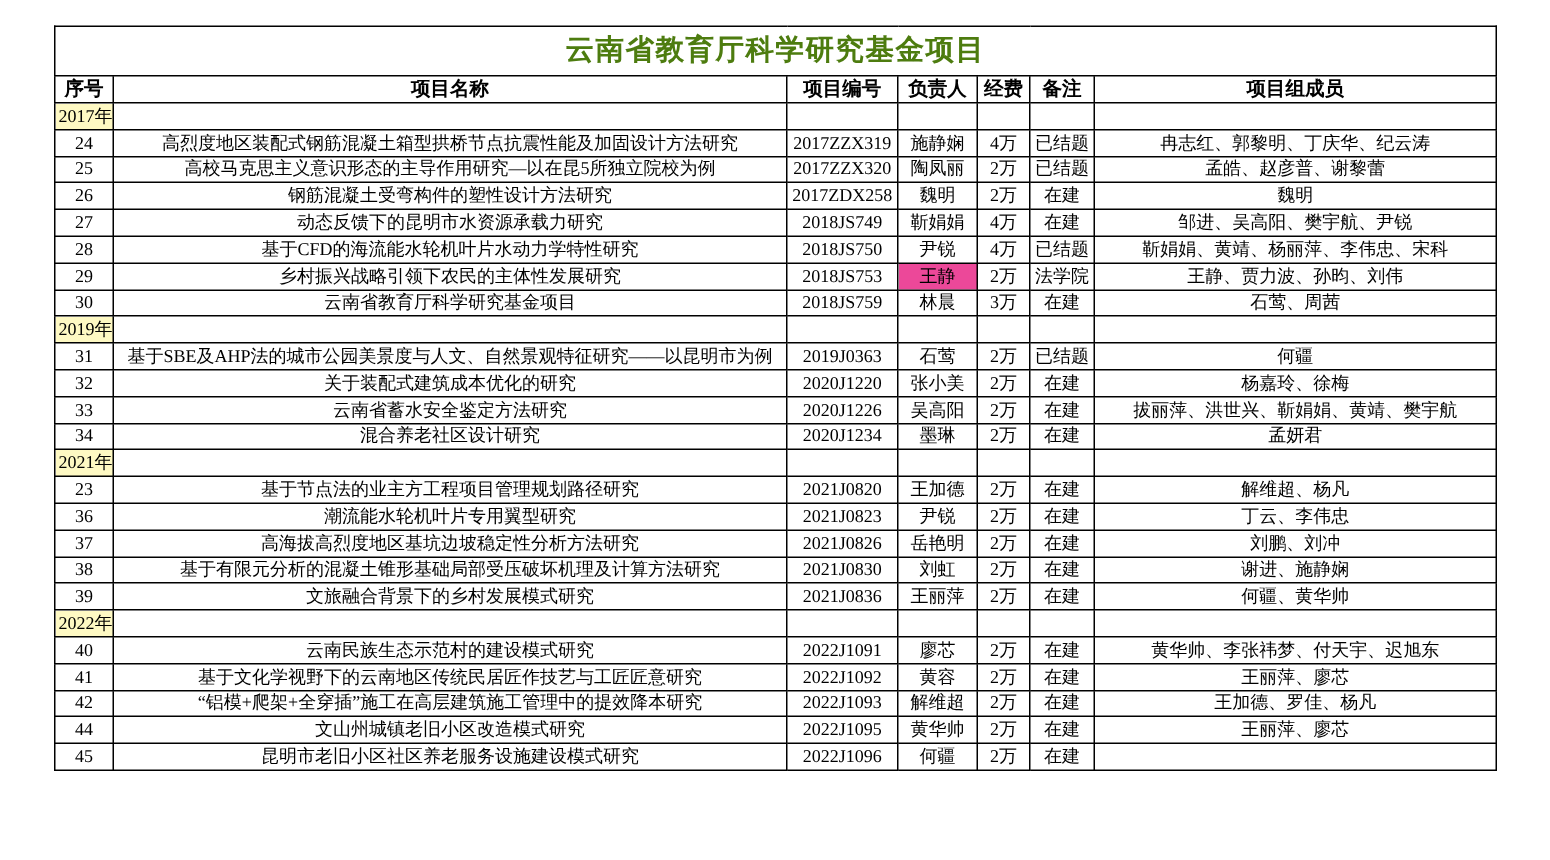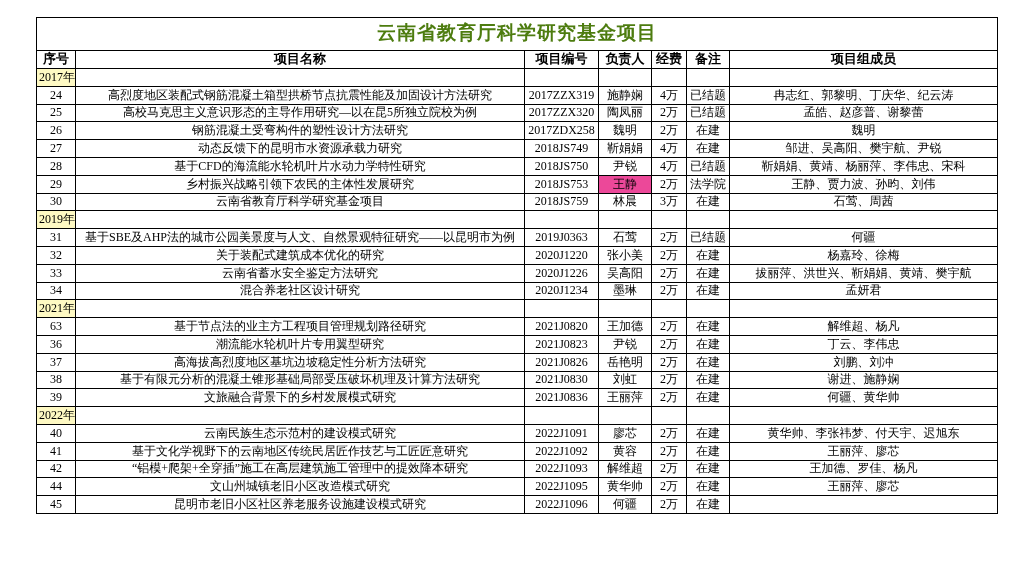--- a/index.html
+++ b/index.html
@@ -213,21 +213,21 @@
         <tr>
           <td class="year-cell yellow-bg">2021年</td>
           <td></td>
           <td></td>
           <td></td>
           <td></td>
           <td></td>
           <td></td>
         </tr>
         <tr>
-          <td>63</td>
+          <td>23</td>
           <td class="name-cell">基于节点法的业主方工程项目管理规划路径研究</td>
           <td>2021J0820</td>
           <td>王加德</td>
           <td>2万</td>
           <td class="red-text">在建</td>
           <td class="red-text">解维超、杨凡</td>
         </tr>
         <tr>
           <td>36</td>
           <td class="name-cell">潮流能水轮机叶片专用翼型研究</td>

